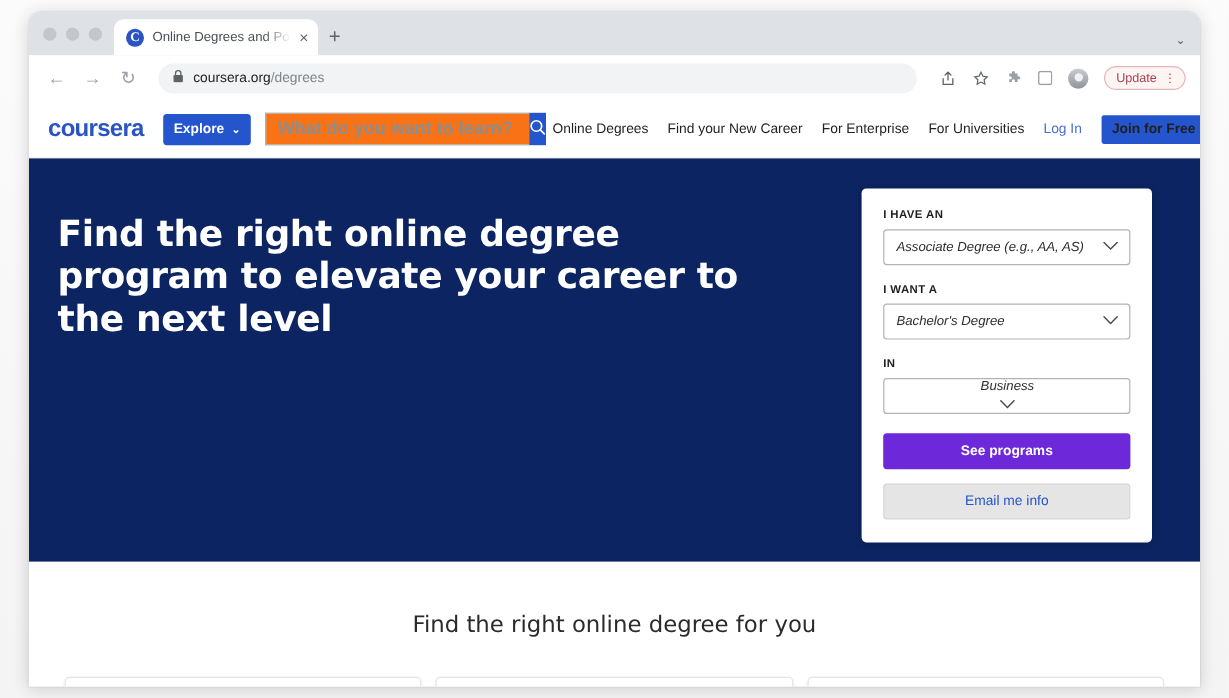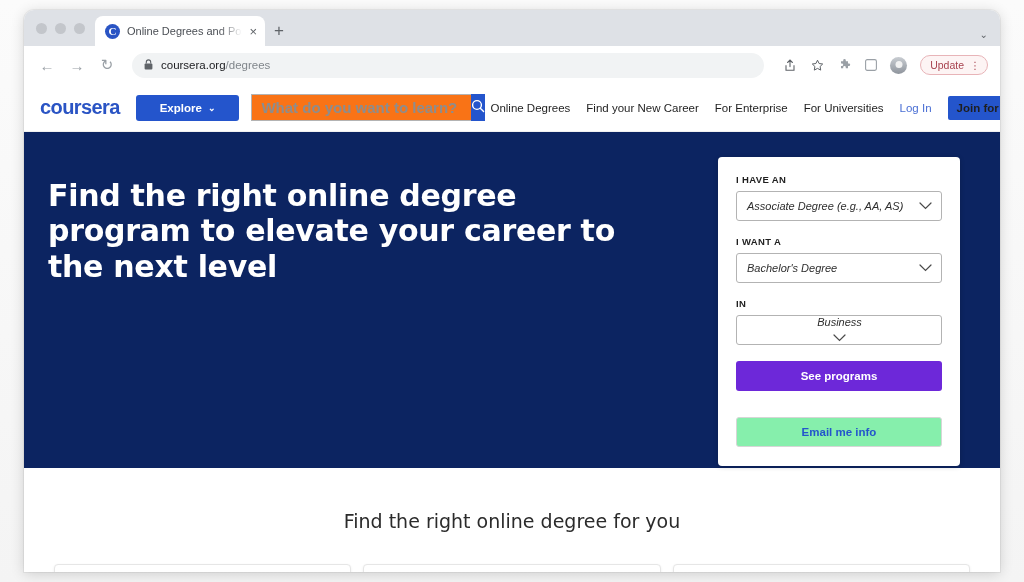--- a/index.html
+++ b/index.html
@@ -202,21 +202,21 @@
     padding-right: 4px;
     cursor: pointer;
   }
   .explore-btn {
     background: #2455cc;
     color: #fff;
     font-size: 11.5px;
     font-weight: bold;
     height: 26px;
     border-radius: 3px;
-    padding: 0 24px;
+    padding: 0 9px;
     display: flex;
     align-items: center;
     gap: 6px;
     cursor: pointer;
     border: none;
     font-family: "Liberation Sans", sans-serif;
   }
   .explore-caret { font-size: 9px; }
 
   .search-wrap {
@@ -337,28 +337,28 @@
     height: 30px;
     border: none;
     border-radius: 3px;
     margin-top: 16px;
     cursor: pointer;
     font-family: "Liberation Sans", sans-serif;
   }
   .btn-secondary {
     display: block;
     width: 100%;
-    background: #86efac;
+    background: #e5e5e5;
     color: #2455cc;
     font-size: 11.5px;
-    font-weight: bold;
+    font-weight: normal;
     height: 30px;
     border: 1px solid #d6d6d6;
     border-radius: 3px;
-    margin-top: 26px;
+    margin-top: 12px;
     cursor: pointer;
     font-family: "Liberation Sans", sans-serif;
   }
 
   
   .section {
     background: #ffffff;
     padding-top: 42px;
     text-align: center;
   }

